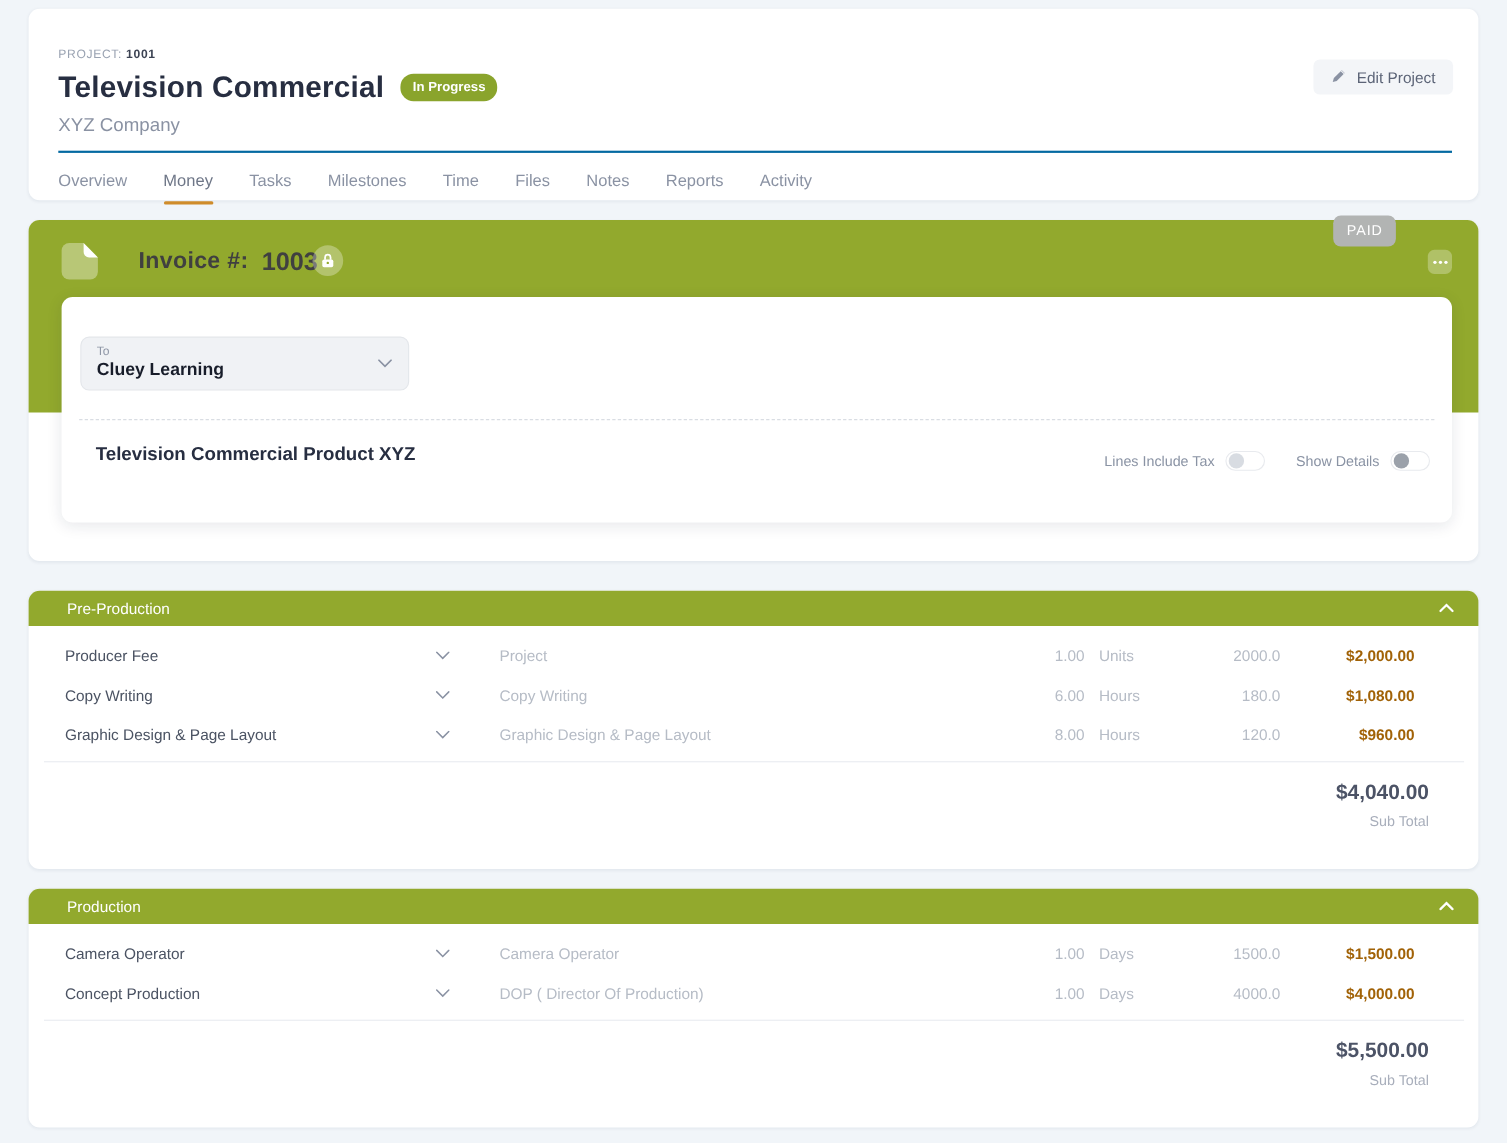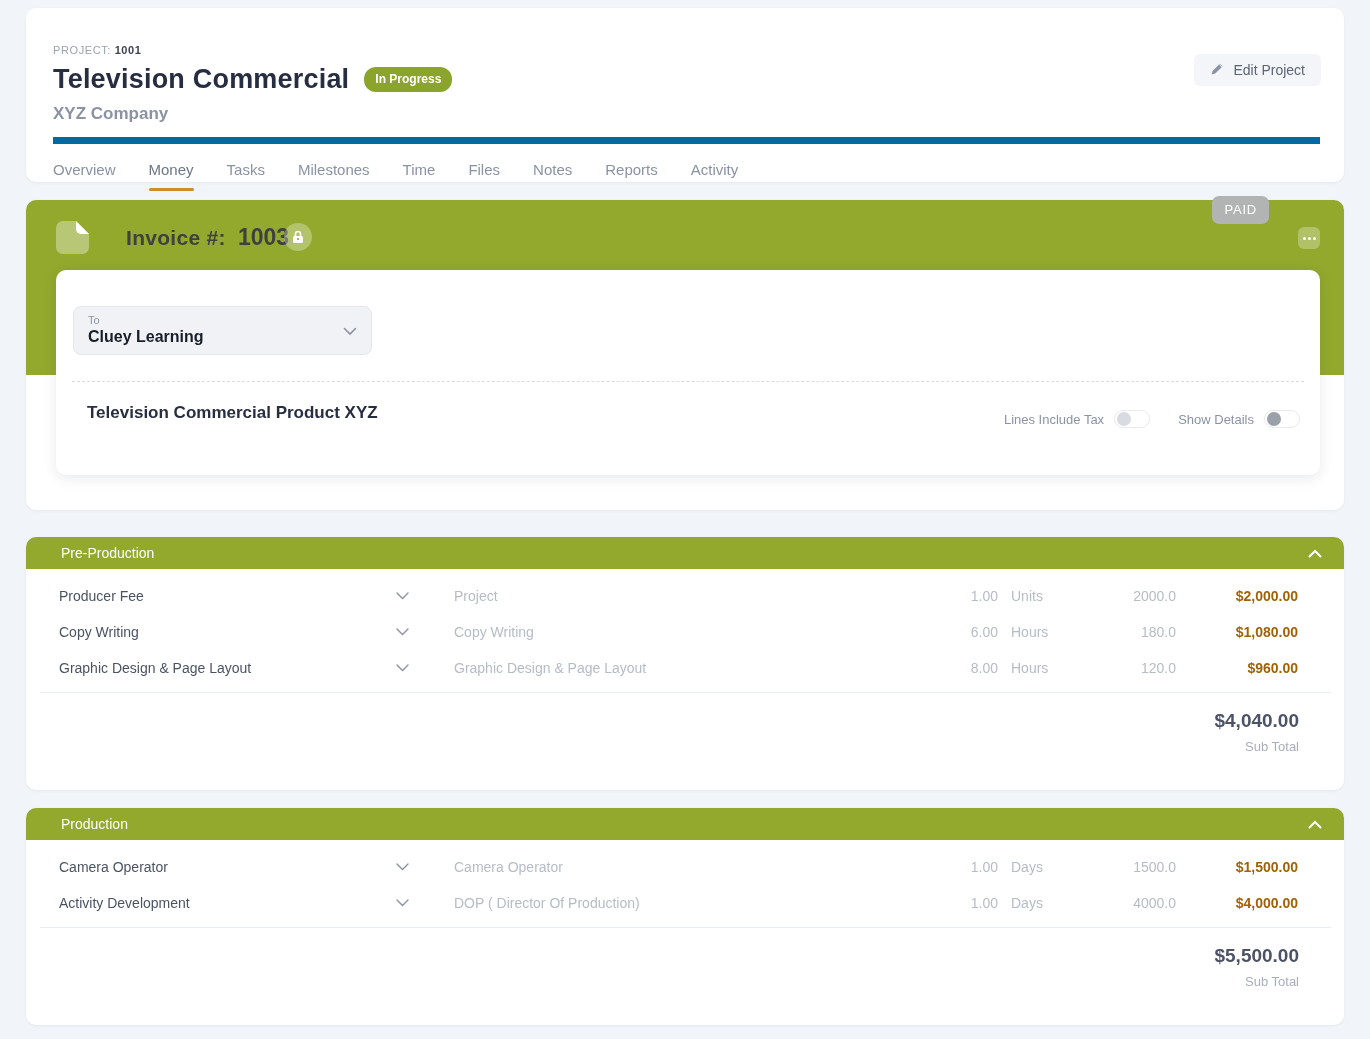--- a/index.html
+++ b/index.html
@@ -15,22 +15,22 @@
 
   
   .project-card { top:8px; height:174px; }
   .project-card .inner { padding:36px 24px 0 27px; }
   .project-label { font-size:11px; letter-spacing:.6px; color:#9aa3b2; }
   .project-label b { color:#3c4353; font-weight:bold; }
   .title-row { display:flex; align-items:center; margin-top:8px; }
   .page-title { font-size:27px; font-weight:bold; color:#272e41; letter-spacing:.2px; }
   .status-badge { margin-left:15px; background:#8aa42c; color:#fff; font-size:12px;
                   font-weight:bold; padding:5px 11px 6px; border-radius:12px; }
-  .company { margin-top:9px; font-size:17px; font-weight:bold; color:#8a92a3; padding-bottom:13px;
-             border-bottom:7px solid #0369a1; }
+  .company { margin-top:9px; font-size:17px; font-weight:normal; color:#8a92a3; padding-bottom:13px;
+             border-bottom:2px solid #0369a1; }
   .tabs { display:flex; gap:33px; padding:0 0 0 0; height:50px; align-items:center; }
   .tab { font-size:15px; color:#8a92a3; cursor:pointer; position:relative; height:100%;
          display:flex; align-items:center; }
   .tab.active { color:#6e7687; }
   .tab.active::after { content:""; position:absolute; left:0; right:0; bottom:3px; height:3px;
                        background:#cf8c2b; border-radius:2px; }
   .edit-btn { position:absolute; top:46px; right:23px; height:32px; display:flex; gap:9px;
               align-items:center; background:#f3f5f8; border:none; border-radius:6px;
               padding:0 16px; font-size:14px; color:#5c6477; cursor:pointer;
               font-family:"Liberation Sans", sans-serif; }
@@ -78,21 +78,21 @@
   .switch.dark .knob { background:#9ba1aa; }
 
   
   .section-card.s0 { top:537px; height:253px; }
   .section-card.s1 { top:808px; height:217px; }
   .section-header { height:32px; background:#92a92d; border-radius:10px 10px 0 0; display:flex;
                     align-items:center; justify-content:space-between; padding:0 22px 0 35px; }
   .section-title { color:#fff; font-size:14px; }
   .rows { padding-top:9px; }
   .irow { display:grid; grid-template-columns:337px 58px 1fr 60px 103px 75px 122px;
-          align-items:center; height:36px; padding:0 46px 0 33px; font-size:14px; }
+          align-items:center; height:36px; padding:0 58px 0 33px; font-size:14px; }
   .irow .item { color:#4b5363; }
   .irow .chevcell { display:flex; align-items:center; cursor:pointer; }
   .irow .desc { color:#b6bcc6; }
   .irow .qty { color:#b6bcc6; text-align:right; }
   .irow .unit { color:#b6bcc6; padding-left:13px; }
   .irow .rate { color:#b6bcc6; text-align:right; }
   .irow .amount { color:#a16207; font-weight:bold; text-align:right; }
   .row-divider { margin:6px 13px 0 14px; border-top:1px solid #e9ecf0; }
   .subtotal { text-align:right; padding-right:45px; margin-top:17px; }
   .subtotal .val { font-size:19px; font-weight:bold; color:#4c5366; }
@@ -272,21 +272,21 @@
             <path d="M1 1 L6.5 6.5 L12 1" stroke="#8a92a3" stroke-width="1.4" fill="none" stroke-linecap="round"></path>
           </svg>
         </div>
       <div class="desc">Camera Operator</div>
       <div class="qty">1.00</div>
       <div class="unit">Days</div>
       <div class="rate">1500.0</div>
       <div class="amount">$1,500.00</div>
     </div>
     <div class="irow">
-      <div class="item">Activity Development</div>
+      <div class="item">Concept Production</div>
       <div class="chevcell">
           <svg width="13" height="8" viewBox="0 0 13 8">
             <path d="M1 1 L6.5 6.5 L12 1" stroke="#8a92a3" stroke-width="1.4" fill="none" stroke-linecap="round"></path>
           </svg>
         </div>
       <div class="desc">DOP ( Director Of Production)</div>
       <div class="qty">1.00</div>
       <div class="unit">Days</div>
       <div class="rate">4000.0</div>
       <div class="amount">$4,000.00</div>

